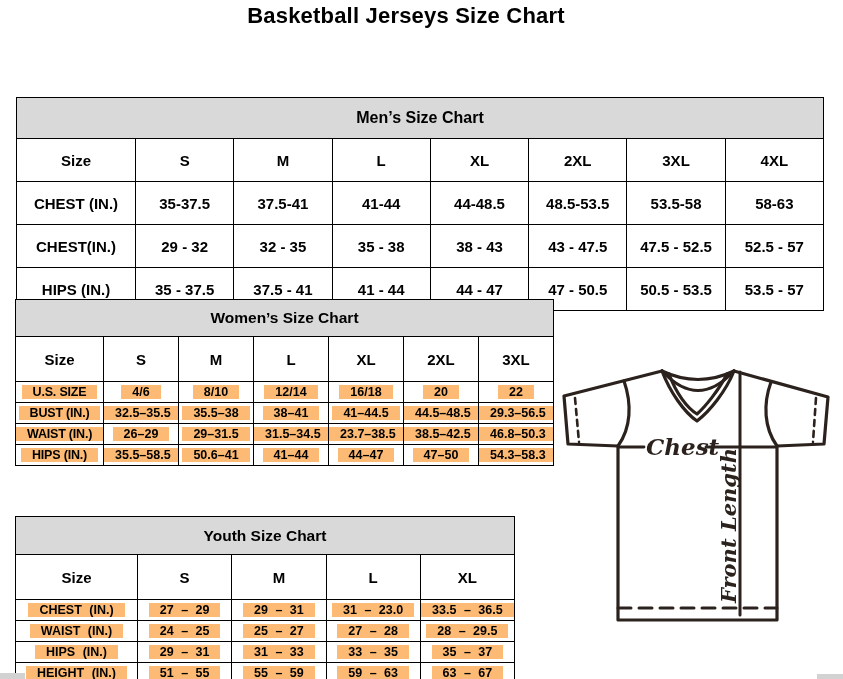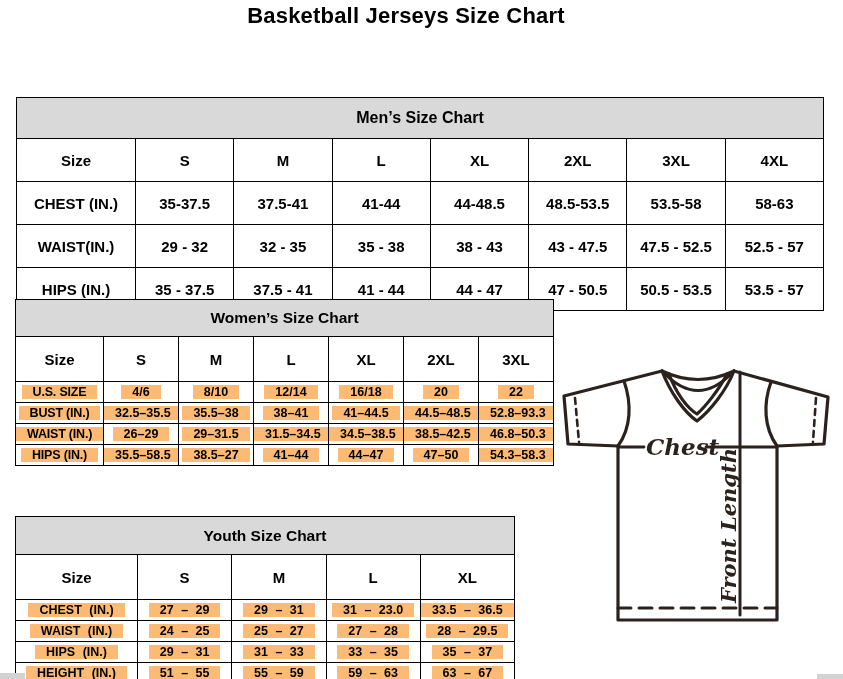--- a/index.html
+++ b/index.html
@@ -79,21 +79,21 @@
         <td class="rowlabel">CHEST (IN.)</td>
         <td>35-37.5</td>
         <td>37.5-41</td>
         <td>41-44</td>
         <td>44-48.5</td>
         <td>48.5-53.5</td>
         <td>53.5-58</td>
         <td>58-63</td>
       </tr>
       <tr class="row-data">
-        <td class="rowlabel">WAIST(IN.)</td>
+        <td class="rowlabel">CHEST(IN.)</td>
         <td>29 - 32</td>
         <td>32 - 35</td>
         <td>35 - 38</td>
         <td>38 - 43</td>
         <td>43 - 47.5</td>
         <td>47.5 - 52.5</td>
         <td>52.5 - 57</td>
       </tr>
       <tr class="row-data">
         <td class="rowlabel">HIPS (IN.)</td>
@@ -140,35 +140,35 @@
         <td><span class="hl">20</span></td>
         <td><span class="hl">22</span></td>
       </tr>
       <tr class="row-data">
         <td class="rowlabel"><span class="hl">BUST (IN.)</span></td>
         <td><span class="hl">32.5–35.5</span></td>
         <td><span class="hl">35.5–38</span></td>
         <td><span class="hl">38–41</span></td>
         <td><span class="hl">41–44.5</span></td>
         <td><span class="hl">44.5–48.5</span></td>
-        <td><span class="hl">52.8–93.3</span></td>
+        <td><span class="hl">29.3–56.5</span></td>
       </tr>
       <tr class="row-data">
         <td class="rowlabel"><span class="hl">WAIST (IN.)</span></td>
         <td><span class="hl">26–29</span></td>
         <td><span class="hl">29–31.5</span></td>
         <td><span class="hl">31.5–34.5</span></td>
-        <td><span class="hl">34.5–38.5</span></td>
+        <td><span class="hl">23.7–38.5</span></td>
         <td><span class="hl">38.5–42.5</span></td>
         <td><span class="hl">46.8–50.3</span></td>
       </tr>
       <tr class="row-data">
         <td class="rowlabel"><span class="hl">HIPS (IN.)</span></td>
         <td><span class="hl">35.5–58.5</span></td>
-        <td><span class="hl">38.5–27</span></td>
+        <td><span class="hl">50.6–41</span></td>
         <td><span class="hl">41–44</span></td>
         <td><span class="hl">44–47</span></td>
         <td><span class="hl">47–50</span></td>
         <td><span class="hl">54.3–58.3</span></td>
       </tr>
     </tbody>
   </table>
 
 <table id="youth" class="size-table" style="left:15px;top:516px;width:500px;">
   <colgroup>

